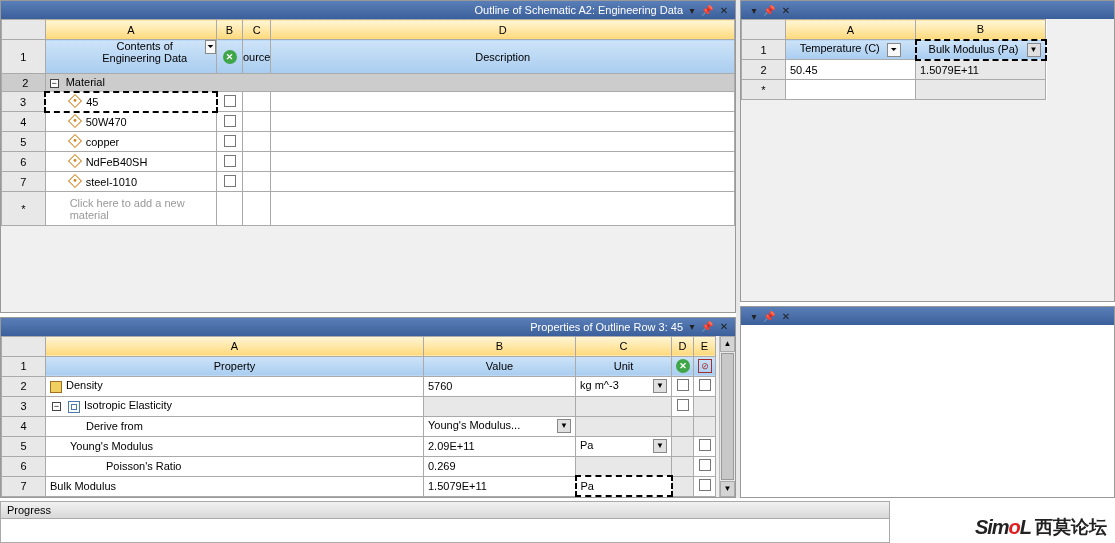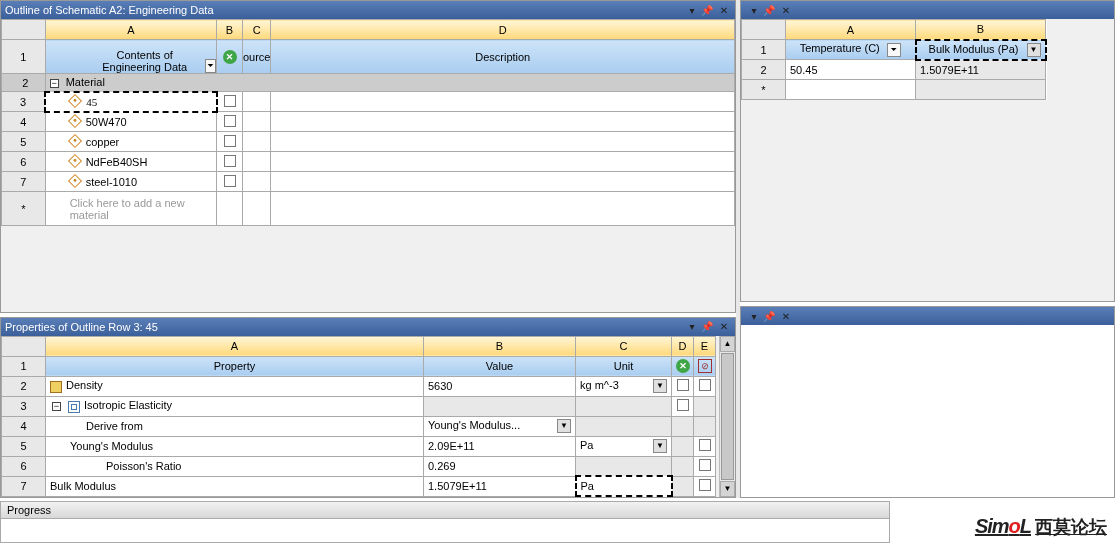--- a/index.html
+++ b/index.html
@@ -34,21 +34,21 @@
 }
 .panel-titlebar {
   background: linear-gradient(to bottom, #5a7fb8, #3b5f9a);
   color: #fff;
   height: 18px;
   display: flex;
   align-items: center;
   padding: 0 4px;
   font-size: 11px;
 }
-.panel-titlebar .title { flex: 1; }
+.panel-titlebar .title { flex: 1; text-align: right; }
 .panel-titlebar .ctrl {
   width: 14px;
   height: 14px;
   margin-left: 2px;
   display: flex;
   align-items: center;
   justify-content: center;
   cursor: pointer;
   font-size: 10px;
   color: #222;
@@ -87,21 +87,21 @@
   width: 44px;
   height: 20px;
 }
 .subhdr {
   background: linear-gradient(to bottom, #cde3f8, #a9cdf0);
   text-align: center;
   height: 34px;
 }
 .subhdr .hdr-split {
   display: flex;
-  align-items: flex-end;
+  align-items: flex-start;
   justify-content: center;
   height: 100%;
   margin-left: 43px;
 }
 .filter-btn {
   width: 14px;
   height: 14px;
   border: 1px solid #888;
   background: #f8f8f8;
   margin-left: 4px;
@@ -138,21 +138,20 @@
   font-size: 9px;
   margin-right: 4px;
 }
 .mat-cell {
   height: 20px;
   padding-left: 24px !important;
   position: relative;
 }
 .mat-cell.selected {
   border: 2px dashed #000 !important;
-  font-family: Liberation Serif, serif;
 }
 .tag-icon {
   display: inline-block;
   width: 10px;
   height: 10px;
   background: #fff;
   border: 1px solid #d08a2a;
   transform: rotate(45deg);
   margin-right: 6px;
   position: relative;
@@ -310,22 +309,21 @@
   border-top: none;
   width: 890px;
 }
 .watermark {
   position: absolute;
   right: 8px;
   bottom: 4px;
   font-family: Arial, sans-serif;
   color: #222;
   display: flex;
-  align-items: flex-start;
-  text-decoration: underline;
+  align-items: center;
 }
 .watermark .logo {
   font-weight: 900;
   font-style: italic;
   font-size: 20px;
   letter-spacing: -1px;
 }
 .watermark .logo .dot { color: #e02020; }
 .watermark .cn { font-size: 18px; margin-left: 4px; font-weight: bold; }
 </style>
@@ -464,21 +462,21 @@
               <td class="subhdr">Value</td>
               <td class="subhdr">Unit</td>
               <td class="subhdr"><span class="green-circle">✕</span></td>
               <td class="subhdr"><span class="red-icon">⊘</span></td>
             </tr>
             </tbody>
               <tbody id="props-rows">
                 <tr>
                   <td class="row-num">2</td>
                   <td style="padding-left:4px;"><span class="prop-icon"></span>Density</td>
-                  <td class="">5630</td>
+                  <td class="">5760</td>
                   <td class="">kg m^-3<span class="dd-arrow">▼</span></td>
                   <td class="checkbox-cell "><span class="chk"></span></td>
                   <td class="checkbox-cell "><span class="chk"></span></td>
                 </tr>
                 <tr>
                   <td class="row-num">3</td>
                   <td style="padding-left:6px;"><span class="group-toggle">−</span> <span class="iso-icon"></span>Isotropic Elasticity</td>
                   <td class="gray-cell"></td>
                   <td class="gray-cell"></td>
                   <td class="checkbox-cell "><span class="chk"></span></td>

